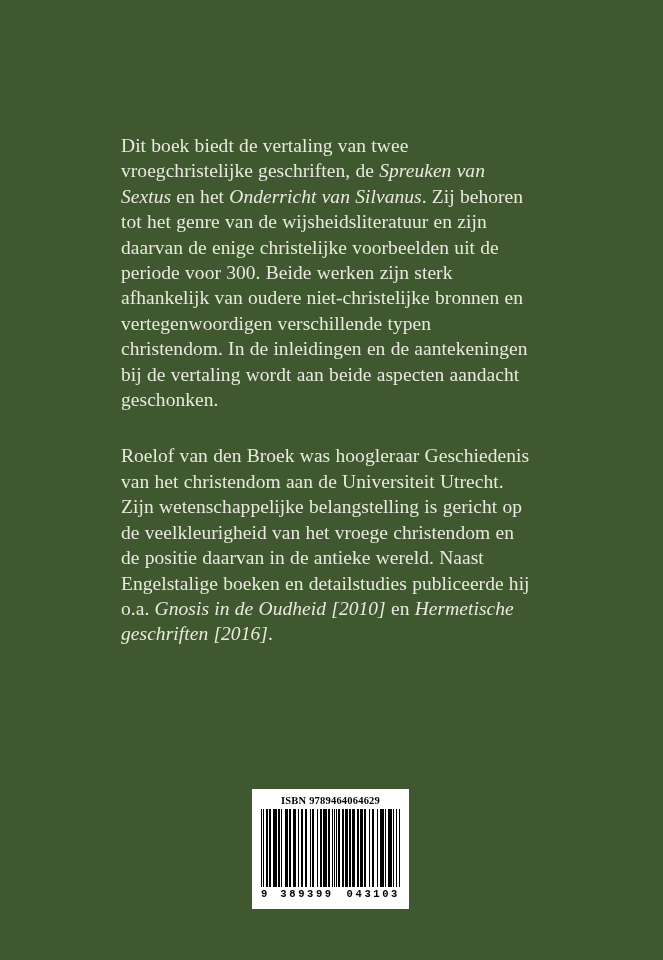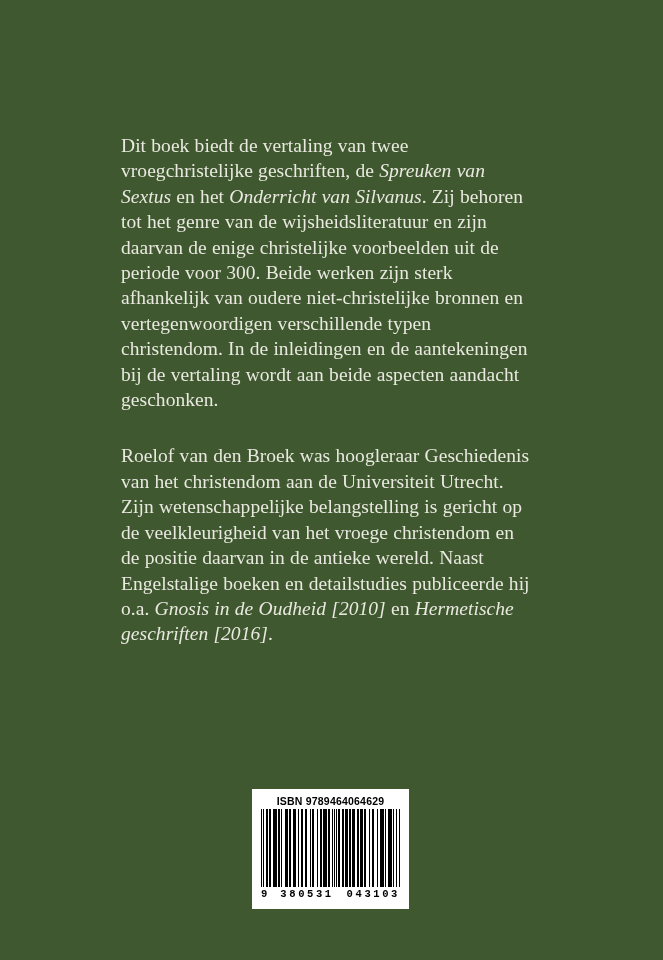--- a/index.html
+++ b/index.html
@@ -54,21 +54,21 @@
     width: 157px;
     height: 120px;
     background: #ffffff;
     padding: 6px 9px 5px 9px;
     display: flex;
     flex-direction: column;
     align-items: center;
   }
 
   .barcode-isbn {
-    font-family: Liberation Sans, sans-serif;
+    font-family: Liberation Serif, serif;
     font-size: 10.5px;
     font-weight: bold;
     color: #000;
     letter-spacing: 0.2px;
     line-height: 12px;
     white-space: nowrap;
     text-align: right;
   }
 
   .bars {
@@ -191,18 +191,18 @@
         <span class="b" style="width: 3.475px; flex: 0 0 auto;"></span>
         <span class="w" style="width: 1.15833px; flex: 0 0 auto;"></span>
         <span class="b" style="width: 1.15833px; flex: 0 0 auto;"></span>
         <span class="w" style="width: 2.31667px; flex: 0 0 auto;"></span>
         <span class="b" style="width: 1.15833px; flex: 0 0 auto;"></span>
         <span class="w" style="width: 1.15833px; flex: 0 0 auto;"></span>
         <span class="b" style="width: 1.15833px; flex: 0 0 auto;"></span>
       </div>
     <div class="barcode-digits">
       <span class="grp-left">9</span>
-      <span class="grp-mid">380531</span>
+      <span class="grp-mid">389399</span>
       <span class="grp-right">043103</span>
     </div>
   </div>
 
 </div>
 
 </body></html>

